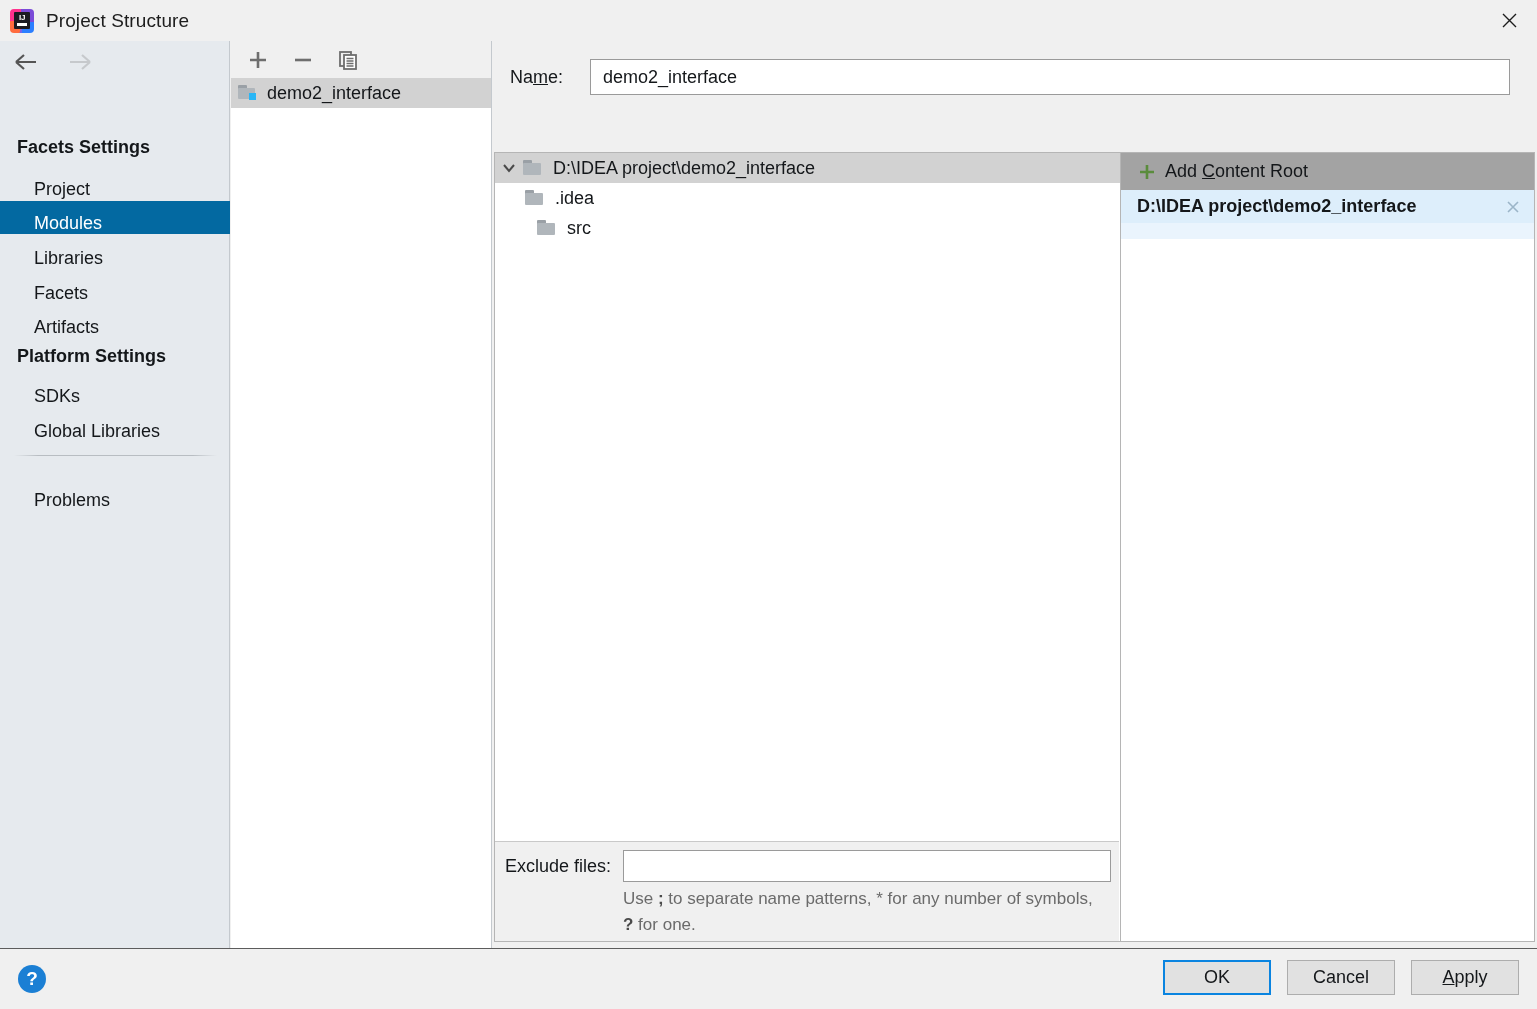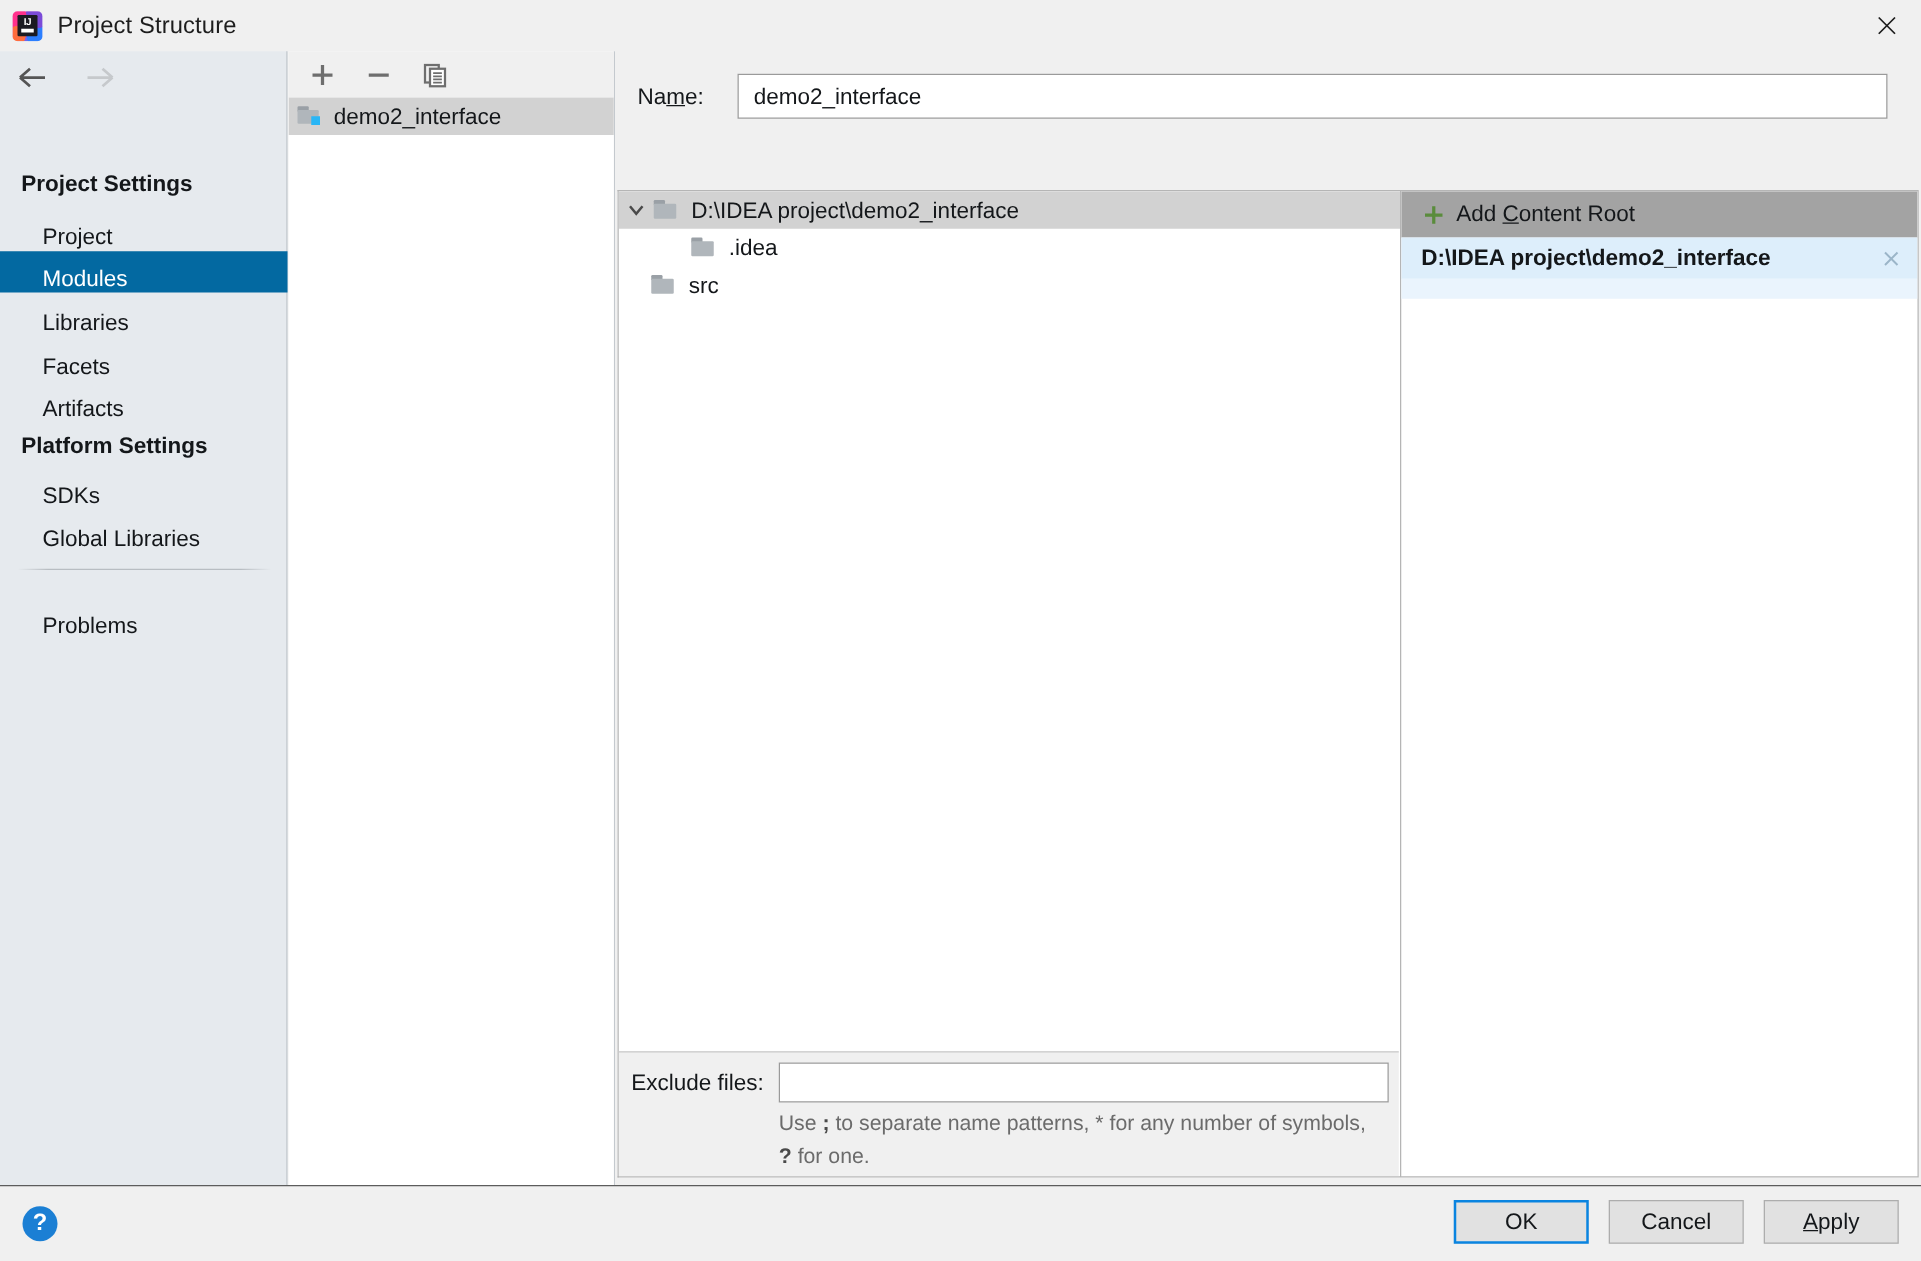--- a/index.html
+++ b/index.html
@@ -238,21 +238,21 @@
             <path d="M2 9 L10 2 M2 9 L10 16 M2 9 L22 9" stroke="#555555" stroke-width="2.2" fill="none"></path>
           </svg>
       </div>
       <div class="arrow">
         <svg width="26" height="18" viewBox="0 0 26 18">
             <path d="M24 9 L16 2 M24 9 L16 16 M24 9 L4 9" stroke="#c6c9cc" stroke-width="2.2" fill="none"></path>
           </svg>
       </div>
     </div>
 
-    <div class="section" style="top:96px">Project Settings</div>
+    <div class="section" style="top:96px">Facets Settings</div>
 
     <div class="item" style="top:126px">
         <span>Project</span>
       </div>
     <div class="item selected" style="top:160px">
         <span>Modules</span>
       </div>
     <div class="item" style="top:195px">
         <span>Libraries</span>
       </div>
@@ -329,28 +329,28 @@
             <svg width="16" height="12" viewBox="0 0 16 12">
                 <path d="M3 3 L8 9 L13 3" stroke="#4a4a4a" stroke-width="2" fill="none"></path>
               </svg>
           </span>
           <span class="folder">
               <i class="t"></i>
               <i class="b"></i>
             </span>
           <span>D:\IDEA project\demo2_interface</span>
         </div>
-        <div class="tree-row" style="padding-left:58px">
+        <div class="tree-row" style="padding-left:30px">
           <span class="folder">
               <i class="t"></i>
               <i class="b"></i>
             </span>
           <span>.idea</span>
         </div>
-        <div class="tree-row" style="padding-left:26px">
+        <div class="tree-row" style="padding-left:42px">
           <span class="folder">
               <i class="t"></i>
               <i class="b"></i>
             </span>
           <span>src</span>
         </div>
 
         <div class="exclude-zone">
           <div class="exclude-row">
             <span class="lbl">Exclude files:</span>

